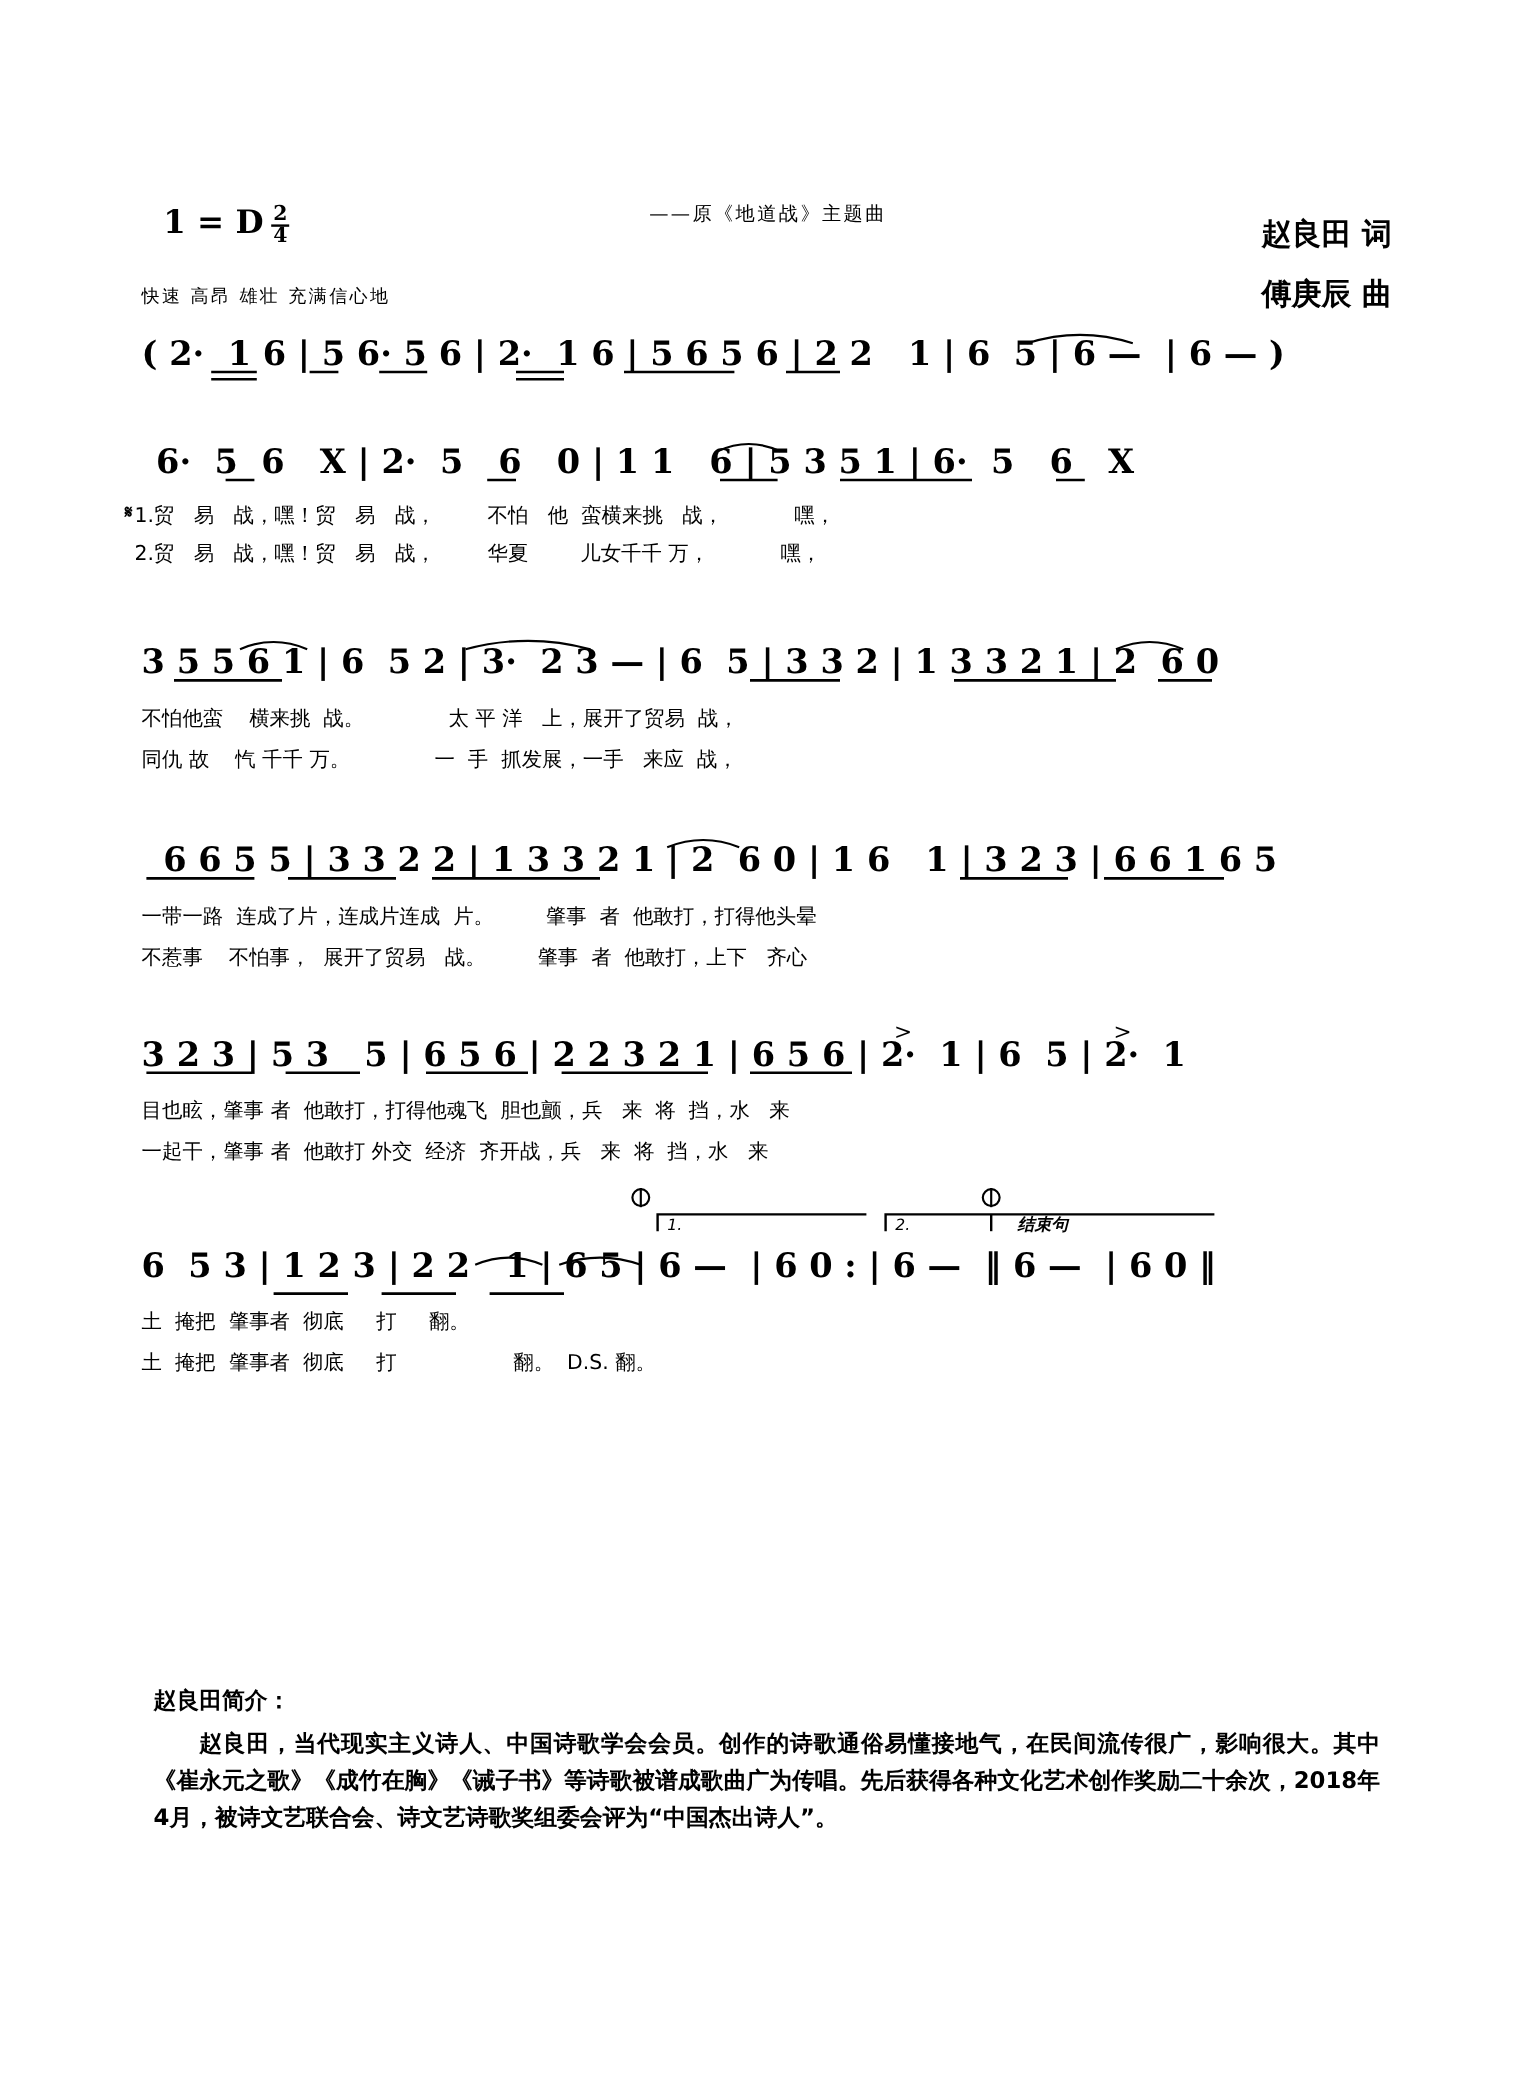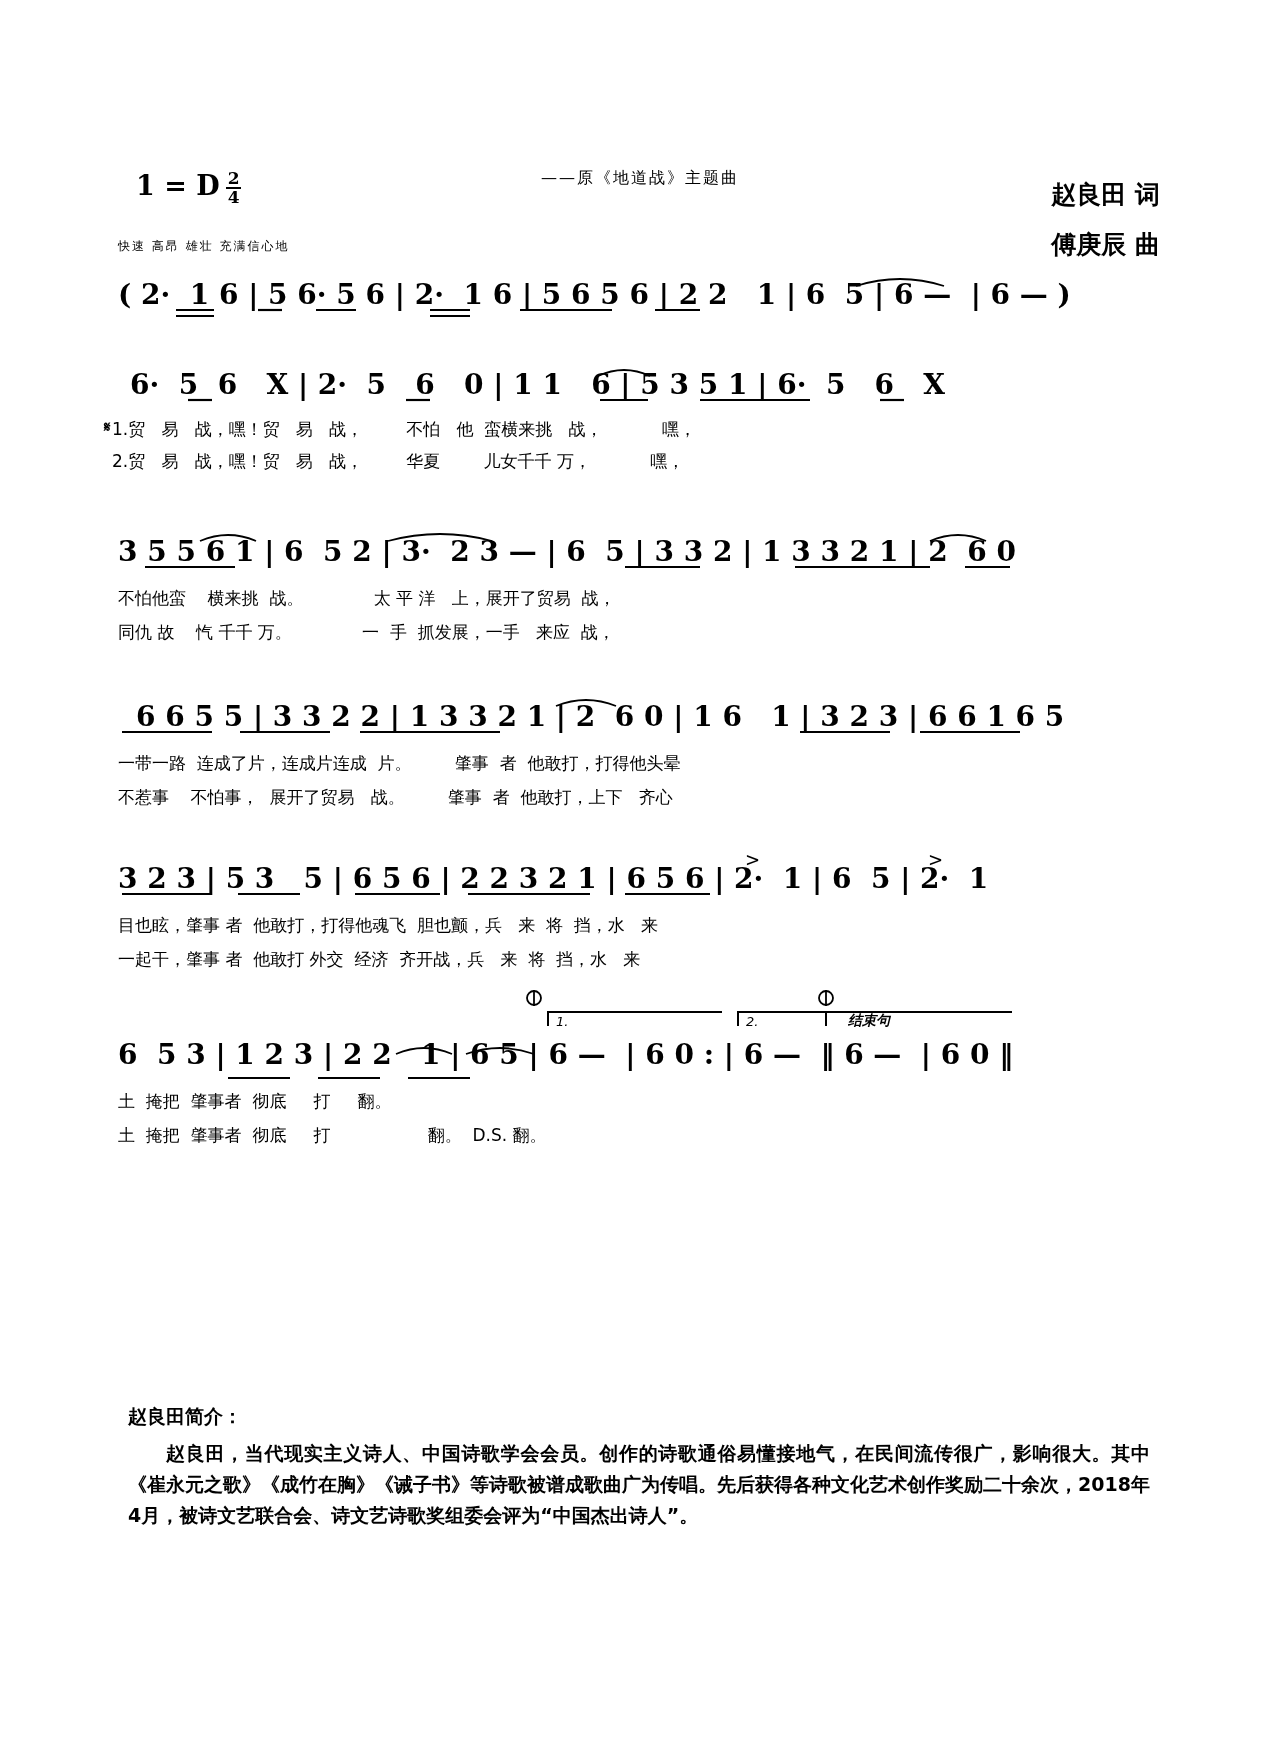--- a/index.html
+++ b/index.html
@@ -29,21 +29,21 @@
   }
   .frac{display:inline-flex;flex-direction:column;align-items:center;font-size:17px;line-height:1.02;font-weight:bold;}
   .frac .num{border-bottom:2px solid #000;padding:0 2px;}
   .credits{
     position:absolute;top:170px;right:120px;text-align:left;
     font-family:"DejaVu Serif","Liberation Serif",serif;
     font-size:25px;font-weight:bold;line-height:2.0;
   }
   .tempo{
     position:absolute;top:238px;left:118px;
-    font-size:12px;letter-spacing:2px;
+    font-size:15px;letter-spacing:2px;
   }
 
   
   .line{position:absolute;left:0;width:1280px;}
   .notes{
     font-family:"DejaVu Serif","Liberation Serif",serif;
     font-size:28px;font-weight:bold;white-space:pre;
     letter-spacing:0px;
   }
   .lyric{

